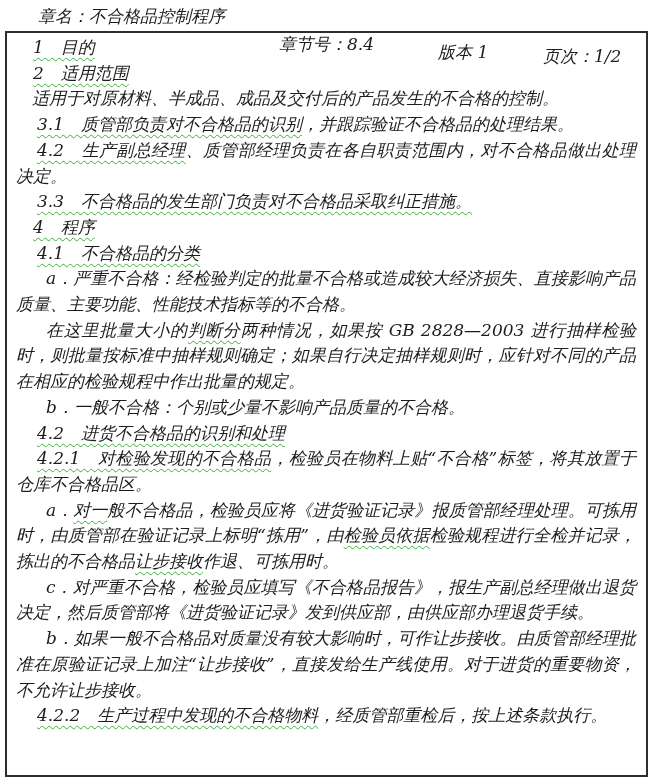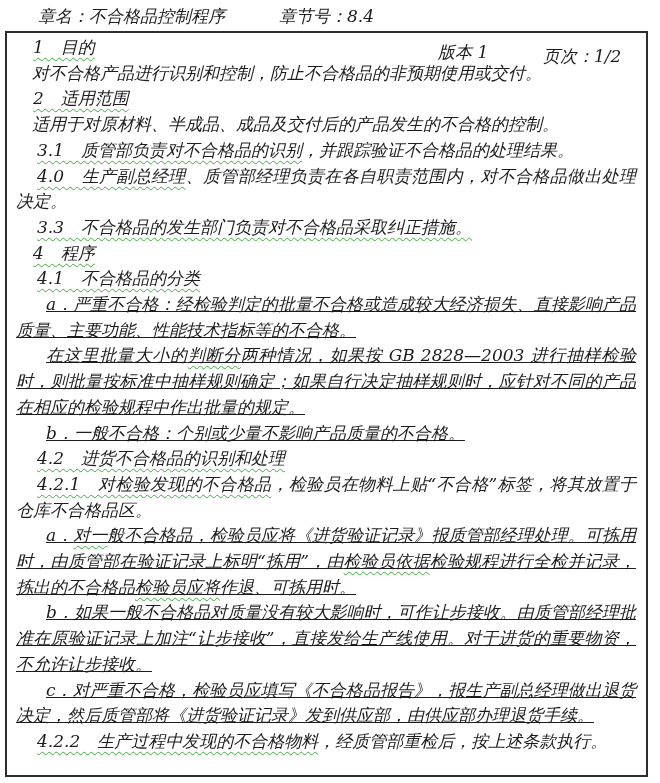--- a/index.html
+++ b/index.html
@@ -11,42 +11,42 @@
     font-style:italic;
     color:#1c1c1c;
     overflow:hidden;
   }
   .doc-header{
     position:absolute;top:0;left:0;width:660px;height:31px;
     font-size:17px;
   }
   .doc-header .seg{position:absolute;top:5px;white-space:nowrap;}
   .seg-chapter{left:38px;}
-  .seg-section{left:279px;}
+  .seg-section{left:279px;margin-top:28px;}
   .seg-version{left:438px;margin-top:36px;}
   .seg-page{left:543px;margin-top:40px;}
   .doc-box{
     position:absolute;left:5px;top:31px;
     width:643px;height:746px;
     box-sizing:border-box;
     border:2px solid #2e2e2e;
     padding:2px 10px 0 9px;
     overflow:hidden;
   }
   .para{
     margin:0;
     font-size:17px;
     line-height:25.7px;
     text-align:justify;
     text-justify:inter-ideograph;
   }
   .kind-h{text-indent:17px;}
   .kind-sub{text-indent:21px;}
   .kind-body{text-indent:16px;}
-  .kind-item{text-indent:30px;text-decoration:underline;}
+  .kind-item{text-indent:30px;}
   .wavy{
     text-decoration-line:underline;
     text-decoration-style:wavy;
     text-decoration-color:#3fae3f;
     text-decoration-thickness:1px;
     text-underline-offset:4px;
     text-decoration-skip-ink:none;
   }
 </style>
 </head>
@@ -56,32 +56,31 @@
 
   <div class="doc-header">
     <span class="seg seg-chapter"><span>章名：</span><span>不合格品控制程序</span></span>
     <span class="seg seg-section"><span>章节号：</span><span>8.4</span></span>
     <span class="seg seg-version"><span>版本</span>&nbsp;<span>1</span></span>
     <span class="seg seg-page"><span>页次：</span><span>1/2</span></span>
   </div>
 
   <div class="doc-box">
       <p class="para kind-h"><span class="wavy">1　目的</span></p>
-      <p class="para kind-body"><span>对不合格产品进行识别和控制，防止不合格品的非预期使用或交付。</span></p>
       <p class="para kind-h"><span class="wavy">2　适用范围</span></p>
       <p class="para kind-body"><span>适用于对原材料、半成品、成品及交付后的产品发生的不合格的控制。</span></p>
       <p class="para kind-sub"><span class="wavy">3.1　质管部负责对不合格品的识别</span><span>，并跟踪验证不合格品的处理结果。</span></p>
-      <p class="para kind-sub"><span class="wavy">4.0　生产副总经理</span><span>、质管部经理负责在各自职责范围内，对不合格品做出处理决定。</span></p>
+      <p class="para kind-sub"><span class="wavy">4.2　生产副总经理</span><span>、质管部经理负责在各自职责范围内，对不合格品做出处理决定。</span></p>
       <p class="para kind-sub"><span class="wavy">3.3　不合格品的发生部门负责对不合格品采取纠正措施。</span></p>
       <p class="para kind-h"><span class="wavy">4　程序</span></p>
       <p class="para kind-sub"><span class="wavy">4.1　不合格品的分类</span></p>
       <p class="para kind-item"><span>a．严重不合格：经检验判定的批量不合格或造成较大经济损失、直接影响产品质量、主要功能、性能技术指标等的不合格。</span></p>
       <p class="para kind-item"><span>在这里批量大小的</span><span class="wavy">判断分</span><span>两种情况，如果按 GB 2828—2003 进行抽样检验时，则批量按标准中抽样规则确定；如果自行决定抽样规则时，应针对不同的产品在相应的检验规程中作出批量的规定。</span></p>
       <p class="para kind-item"><span>b．一般不合格：个别或少量不影响产品质量的不合格。</span></p>
       <p class="para kind-sub"><span class="wavy">4.2　进货不合格品的识别和处理</span></p>
       <p class="para kind-sub"><span class="wavy">4.2.1　对检验发现的不合格品</span><span>，检验员在物料上贴“不合格”标签，将其放置于仓库不合格品区。</span></p>
-      <p class="para kind-item"><span>a．</span><span class="wavy">对一</span><span>般不合格品，检验员应将《进货验证记录》报质管部经理处理。可拣用时，由质管部在验证记录上标明“拣用”，由</span><span class="wavy">检验员依据</span><span>检验规程进行全检并记录，拣出的不合格品</span><span class="wavy">检验员应将</span><span>作退、可拣用时。</span></p>
+      <p class="para kind-item"><span>a．</span><span class="wavy">对一</span><span>般不合格品，检验员应将《进货验证记录》报质管部经理处理。可拣用时，由质管部在验证记录上标明“拣用”，由</span><span class="wavy">检验员依据</span><span>检验规程进行全检并记录，拣出的不合格品</span><span class="wavy">让步接收</span><span>作退、可拣用时。</span></p>
+      <p class="para kind-item"><span>c．对严重不合格，检验员应填写《不合格品报告》，报生产副总经理做出退货决定，然后质管部将《进货验证记录》发到供应部，由供应部办理退货手续。</span></p>
       <p class="para kind-item"><span>b．如果一般不合格品对质量没有较大影响时，可作让步接收。由质管部经理批准在原验证记录上加注“让步接收”，直接发给生产线使用。对于进货的重要物资，不允许让步接收。</span></p>
-      <p class="para kind-item"><span>c．对严重不合格，检验员应填写《不合格品报告》，报生产副总经理做出退货决定，然后质管部将《进货验证记录》发到供应部，由供应部办理退货手续。</span></p>
       <p class="para kind-sub"><span class="wavy">4.2.2　生产过程中发现的不合格物料</span><span>，经质管部重检后，按上述条款执行。</span></p>
     </div>
 
 </div>
 
 </body></html>

